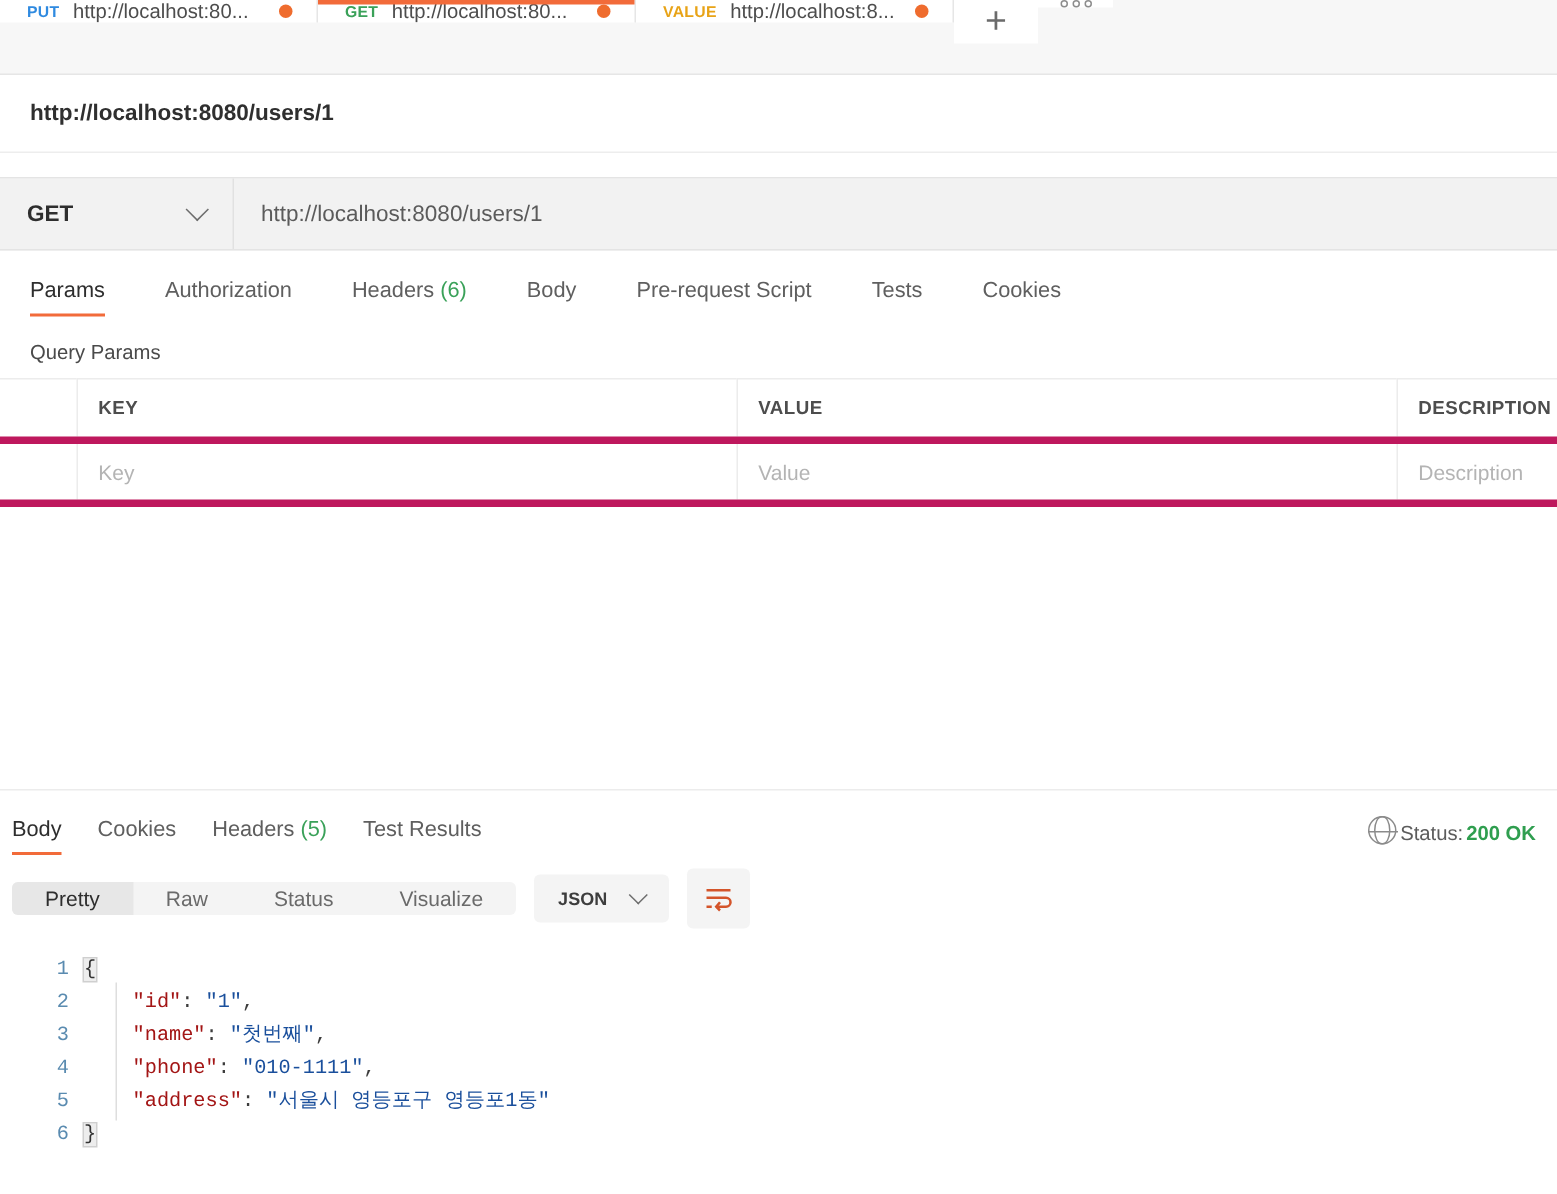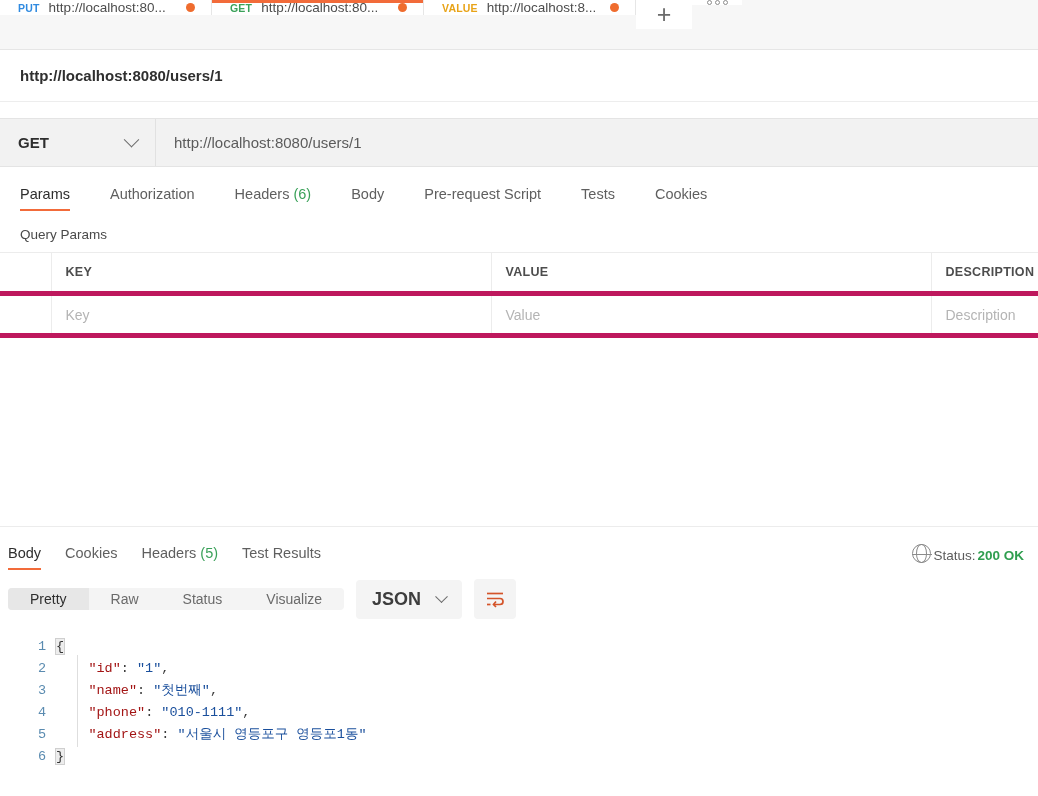--- a/index.html
+++ b/index.html
@@ -284,21 +284,21 @@
     background: #e7e7e7;
     color: #2e2e2e;
   }
   .fmt-select {
     display: flex;
     align-items: center;
     gap: 16px;
     background: #f4f4f4;
     border-radius: 4px;
     padding: 9px 16px;
-    font-size: 18px;
+    font-size: 12px;
     font-weight: bold;
     color: #3d3d3d;
     cursor: pointer;
     text-align: center;
   }
   .fmt-select .chev {
     width: 9px; height: 9px;
     border-right: 1.5px solid #6d6d6d;
     border-bottom: 1.5px solid #6d6d6d;
   }

